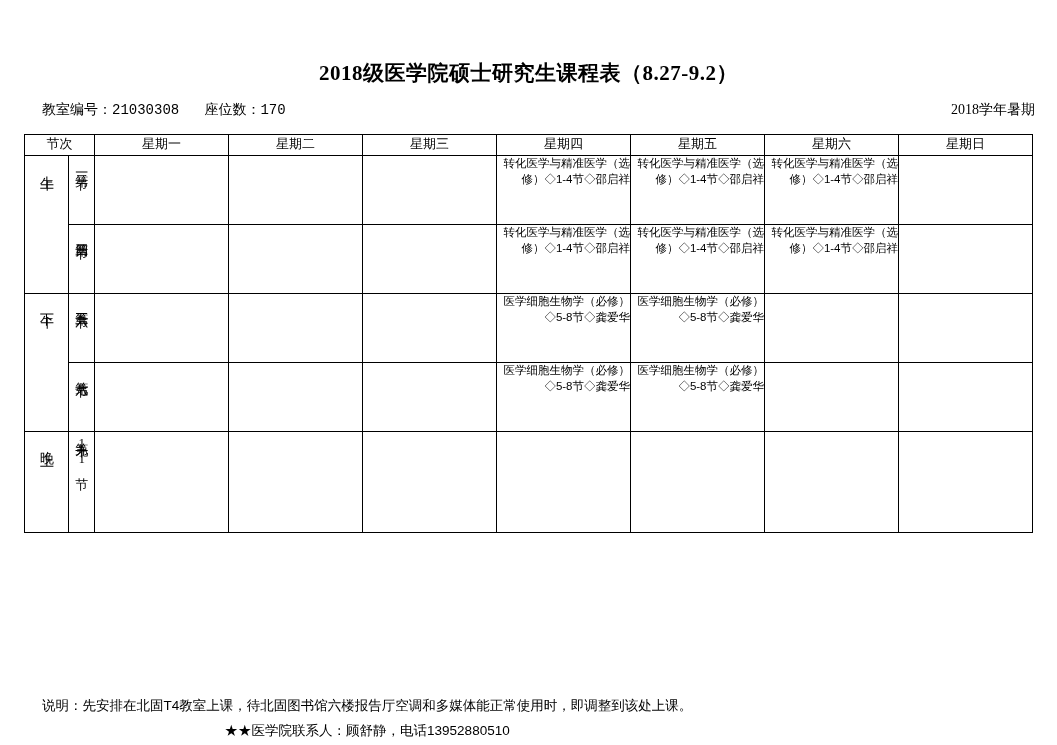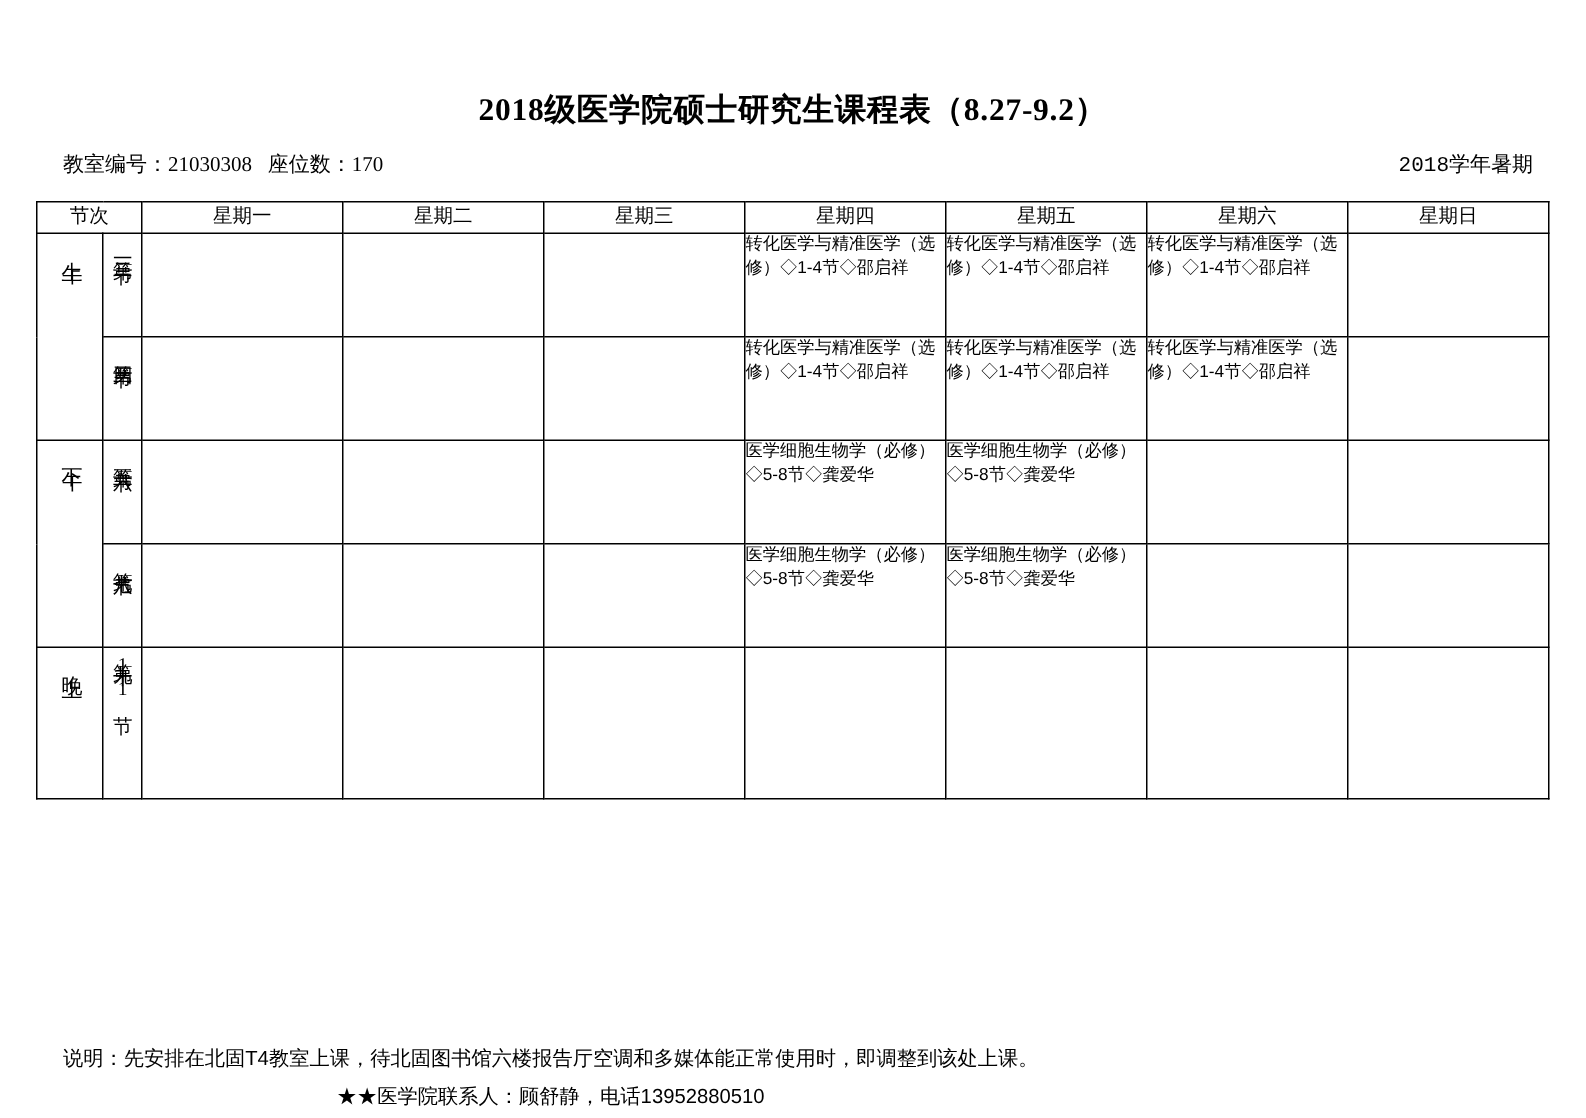--- a/index.html
+++ b/index.html
@@ -37,29 +37,29 @@
     margin: 16px 0 4px 0;
     padding: 0 22px 0 42px;
     height: 18px;
     font-size: 13.5px;
   }
   .meta-left {
     position: absolute;
     left: 42px;
     top: 0;
     white-space: pre;
-    font-family: Liberation Serif, serif;
+    font-family: Liberation Mono, monospace;
     font-size: 14px;
   }
   .meta-right {
     position: absolute;
-    right: 35px;
+    right: 22px;
     top: 0;
     white-space: pre;
-    font-family: Liberation Mono, monospace;
+    font-family: Liberation Serif, serif;
     font-size: 14px;
   }
   table.schedule {
     border-collapse: collapse;
     margin: 15px auto;
     width: 850px;
     table-layout: fixed;
   }
   table.schedule td, table.schedule th {
     border: 1px solid #000000;
@@ -112,20 +112,21 @@
     letter-spacing: 1px;
     line-height: 1.05;
     display: inline-block;
   }
   td.cell {
     font-size: 11.5px;
     font-family: "Liberation Sans", sans-serif;
     line-height: 1.35;
     padding: 3px 4px 3px 4px;
     word-break: break-all;
+    text-align: right;
   }
   tr.r1 td { height: 68px; }
   tr.r2 td { height: 68px; }
   tr.r3 td { height: 68px; }
   tr.r4 td { height: 68px; }
   tr.r5 td { height: 100px; }
   .footer {
     position: absolute;
     left: 42px;
     bottom: 1px;

